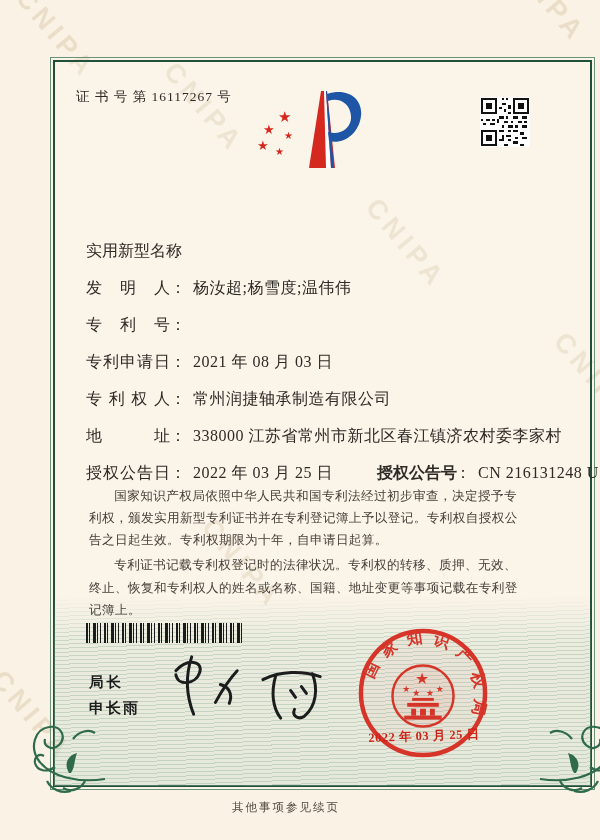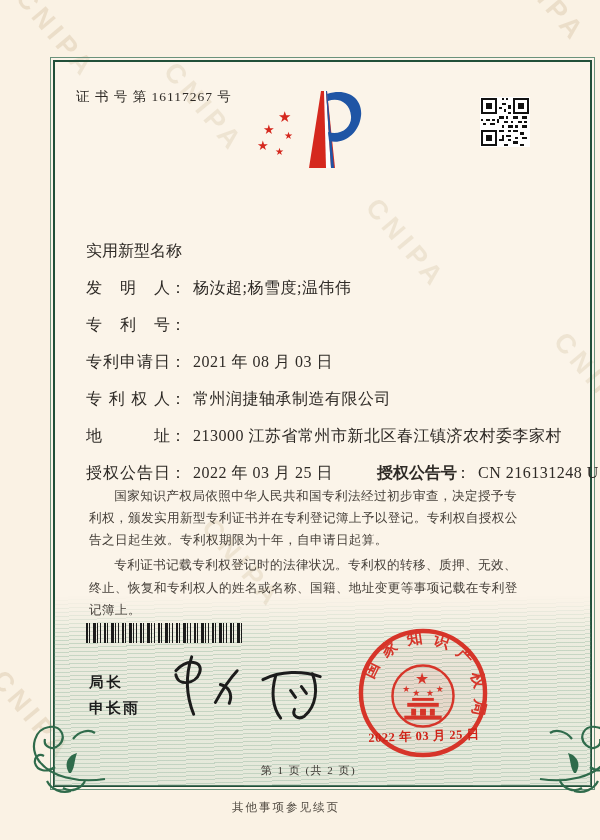--- a/index.html
+++ b/index.html
@@ -139,21 +139,21 @@
           <span class="fvalue">2021 年 08 月 03 日</span>
       </div>
       <div class="frow">
         <span class="flabel">专利权人</span>
           <span class="fcolon">：</span>
           <span class="fvalue">常州润捷轴承制造有限公司</span>
       </div>
       <div class="frow">
         <span class="flabel">地址</span>
           <span class="fcolon">：</span>
-          <span class="fvalue">213000 江苏省常州市新北区春江镇济农村委李家村</span>
+          <span class="fvalue">338000 江苏省常州市新北区春江镇济农村委李家村</span>
       </div>
       <div class="frow">
         <span class="flabel">授权公告日</span>
           <span class="fcolon">：</span>
           <span class="fvalue">2022 年 03 月 25 日</span>
         <span class="flabel2">授权公告号</span>
           <span class="fcolon">：</span>
           <span class="fvalue">CN 216131248 U</span>
       </div>
     </div>
@@ -198,21 +198,20 @@
         <rect x="56" y="72" width="22" height="3" fill="#d6281d"></rect>
         <rect x="51" y="77" width="32" height="4" fill="#d6281d"></rect>
         <rect x="55" y="83" width="5" height="7" fill="#d6281d"></rect>
         <rect x="64" y="83" width="6" height="7" fill="#d6281d"></rect>
         <rect x="74" y="83" width="5" height="7" fill="#d6281d"></rect>
         <rect x="48" y="90" width="38" height="4" fill="#d6281d"></rect>
       </g>
     </svg>
     <div class="seal-date">2022 年 03 月 25 日</div>
 
-    <div class="page-info">第 1 页 (共 2 页)</div>
 
     <svg class="corner corner-left" viewBox="0 0 82 82" fill="none" stroke="#2f6b4b" stroke-width="2.2">
       <path d="M80,64 C 52,68 26,62 14,46 C 4,32 10,14 24,12 C 36,10 42,22 34,30 C 28,36 18,32 20,24"></path>
       <path d="M30,52 C 22,58 12,56 10,48 C 9,42 14,38 19,41"></path>
       <path d="M60,66 C 56,74 46,78 38,73"></path>
       <path d="M44,58 C 38,48 44,40 52,38 C 49,46 50,52 46,58 Z" fill="#2f6b4b" stroke="none"></path>
       <path d="M22,66 C 26,74 36,79 46,76"></path>
       <path d="M48,24 C 54,16 64,14 70,18"></path>
     </svg>
     <svg class="corner corner-right" viewBox="0 0 82 82" fill="none" stroke="#2f6b4b" stroke-width="2.2">

